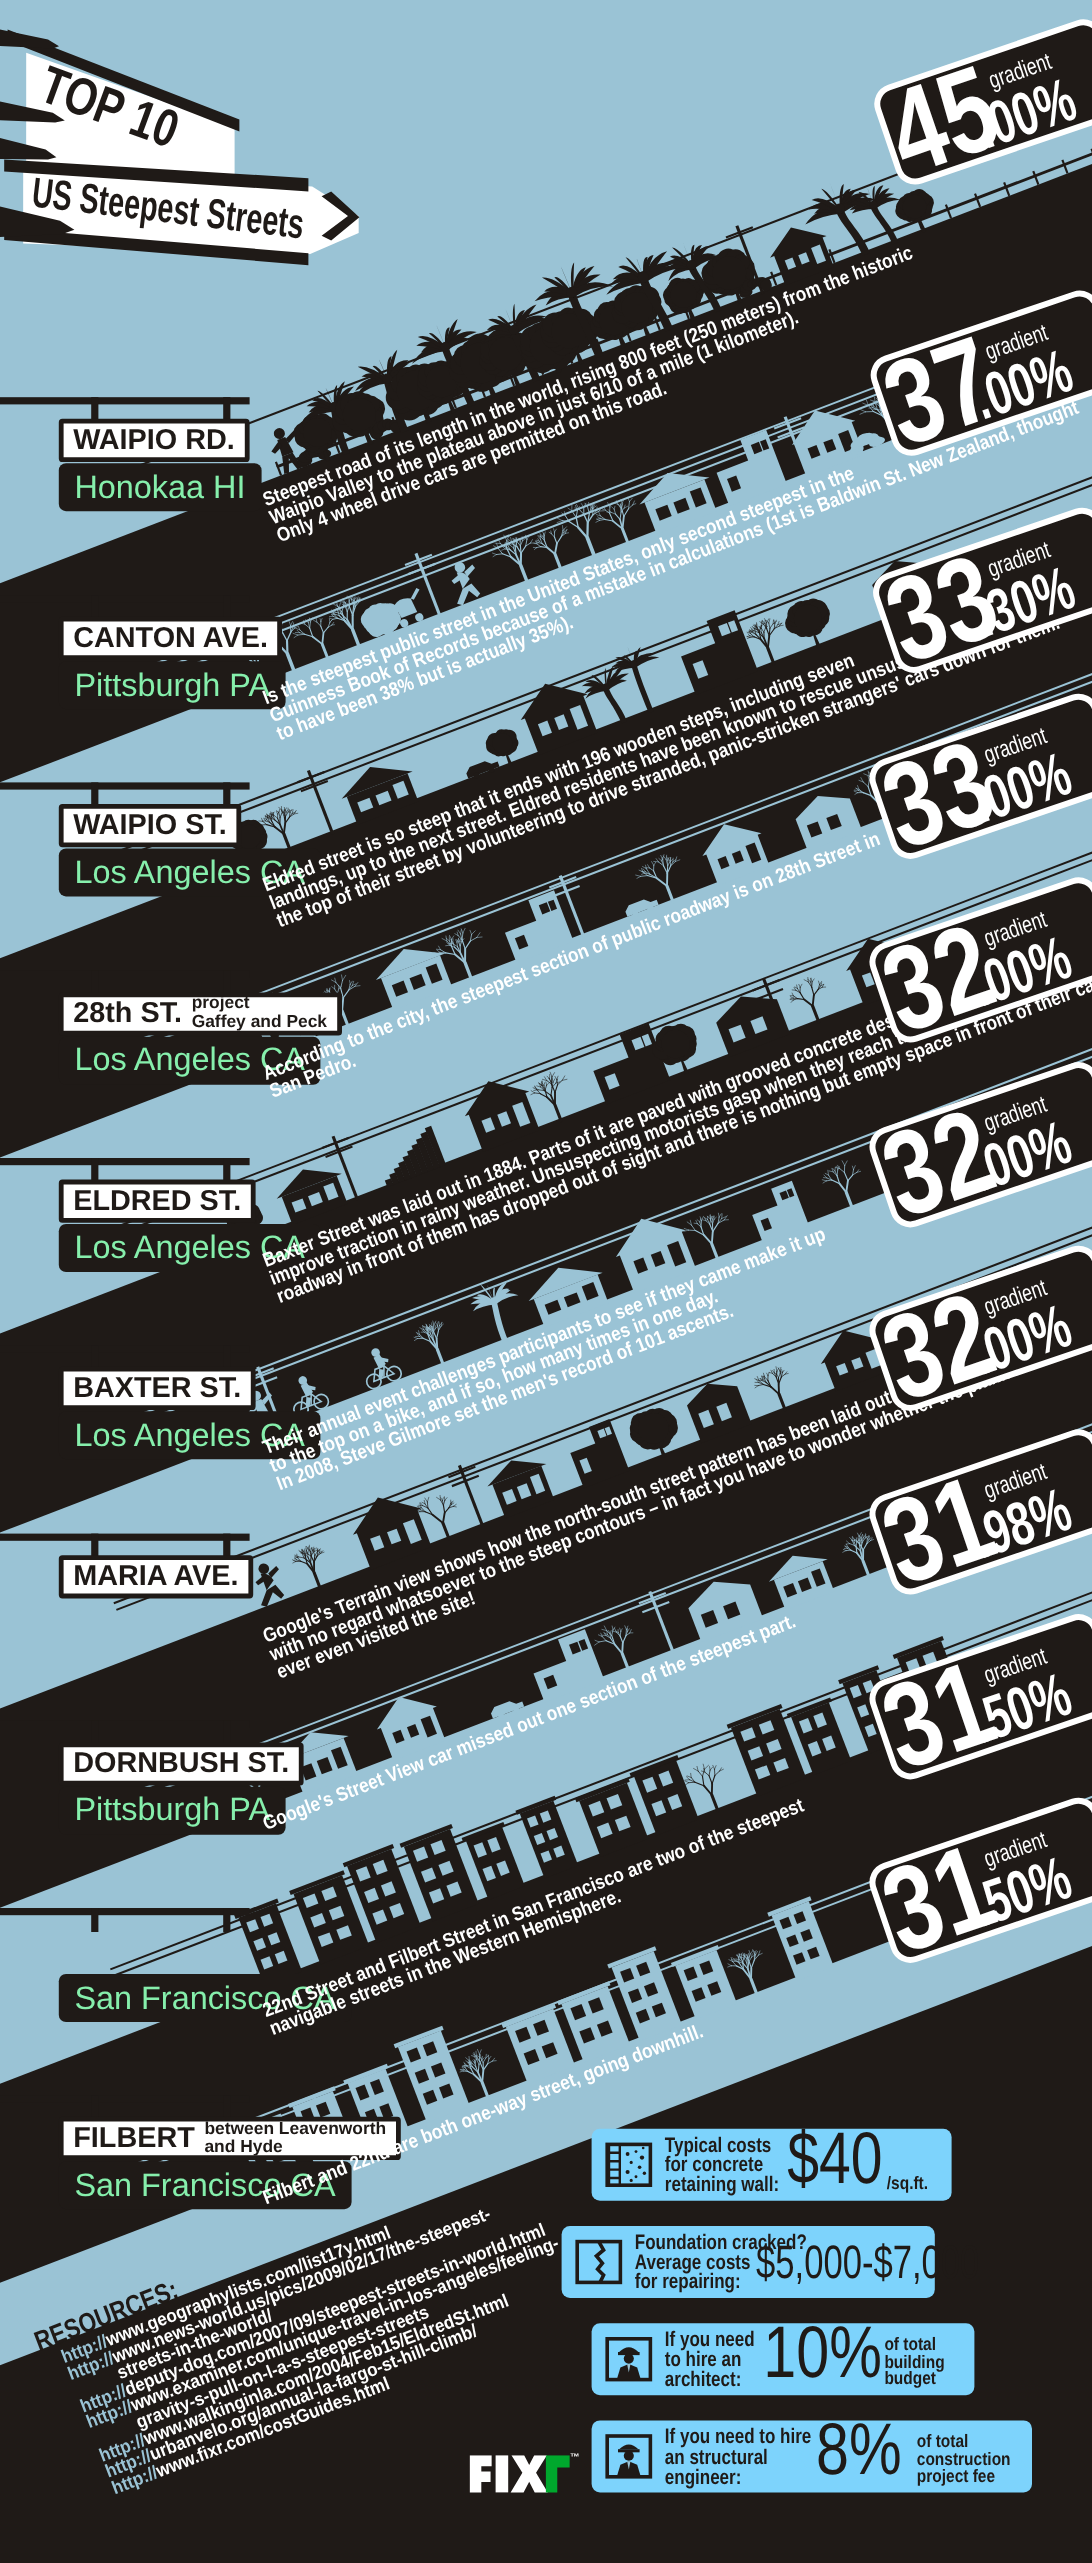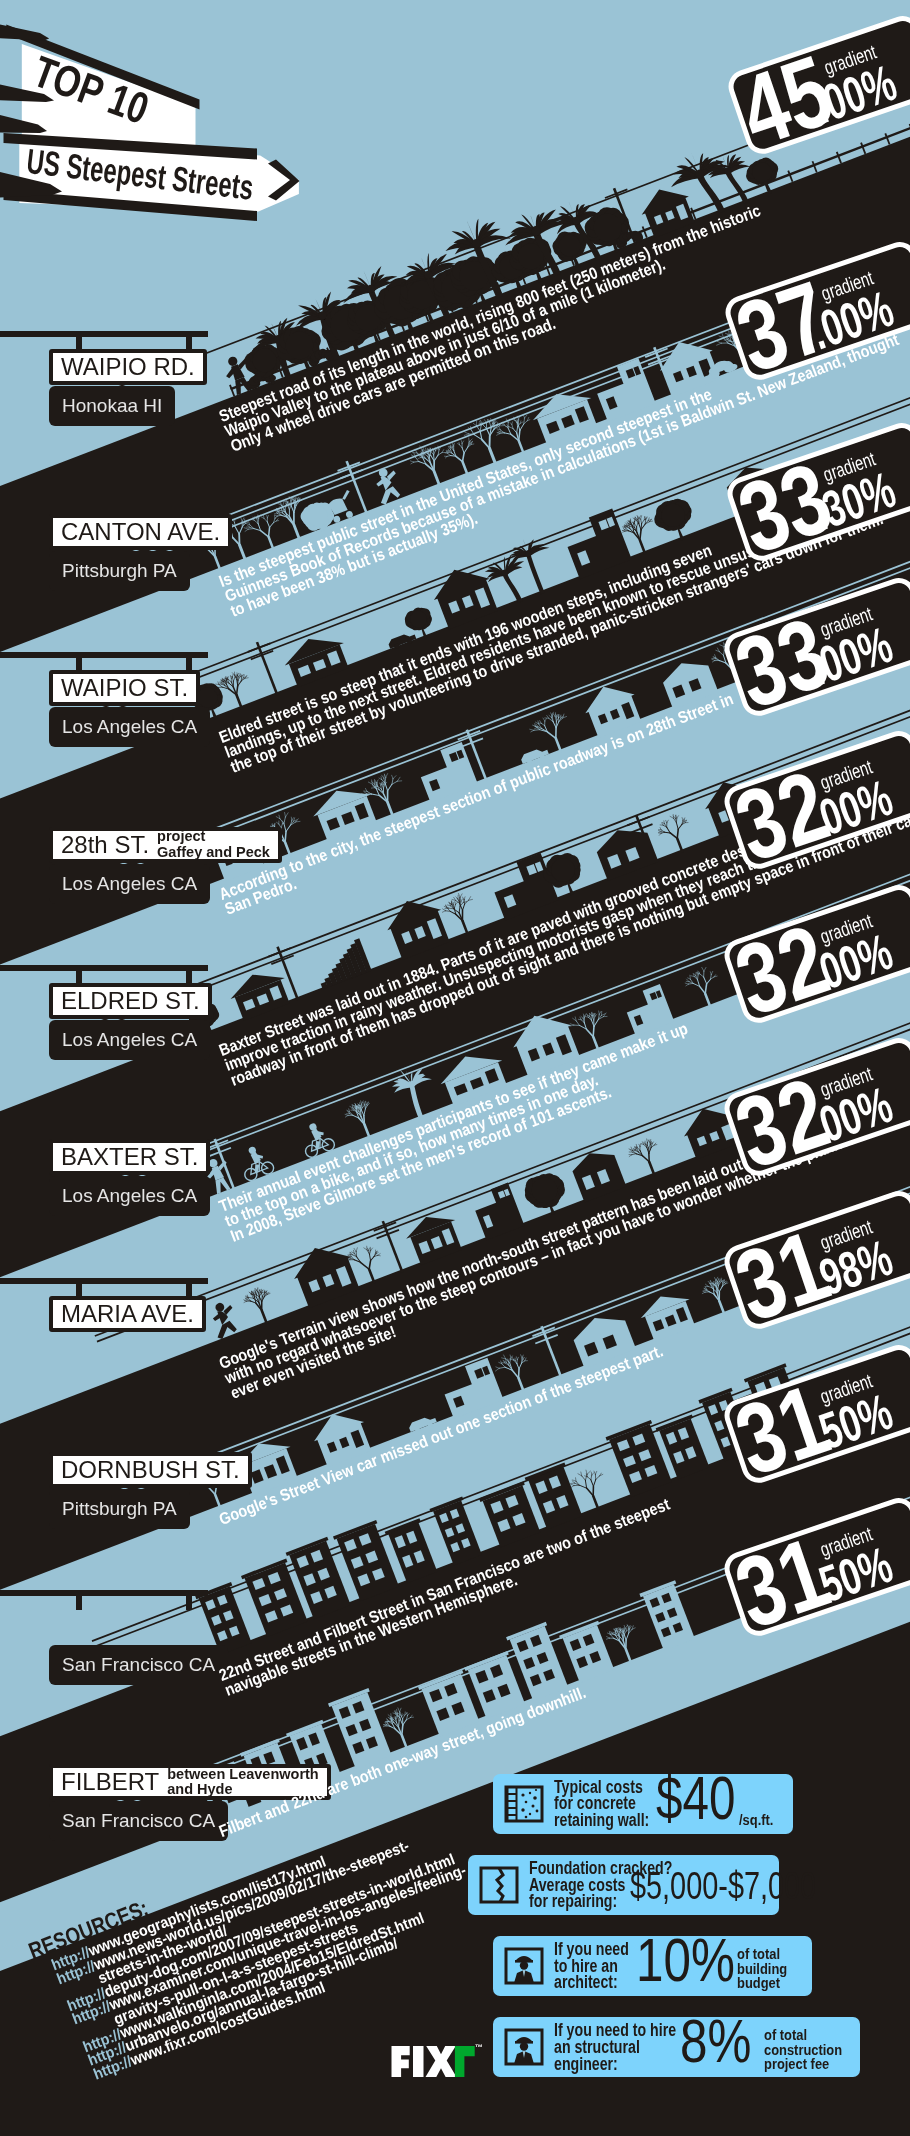--- a/index.html
+++ b/index.html
@@ -1,24 +1,24 @@
 <!DOCTYPE html>
 <html><head><meta charset="utf-8"><style>
 html,body{margin:0;padding:0}
 body{width:910px;height:2136px;background:#9AC3D5;font-family:"Liberation Sans",sans-serif;overflow:hidden}
 #page{position:relative;width:910px;height:2136px;overflow:hidden;background:#9AC3D5}
 .scene{position:absolute;left:0;top:0}
 .gantry-bar{position:absolute;background:#1F1A17;z-index:20}
 .gantry-post{position:absolute;background:#1F1A17;z-index:20}
 .name-box{position:absolute;background:#fff;border:4px solid #1F1A17;border-radius:3px;height:36px;
   display:flex;align-items:center;box-sizing:border-box;padding:0 8px;white-space:nowrap;z-index:31}
-.name-box .nm{font-size:24px;font-weight:normal;color:#1F1A17}
+.name-box .nm{font-size:24px;font-weight:bold;color:#1F1A17}
 .name-box .sb{font-size:14.5px;font-weight:bold;color:#1F1A17;line-height:1.05;margin-left:8px;white-space:pre}
 .city-box{position:absolute;background:#1F1A17;border-radius:6px;height:40px;display:flex;align-items:center;
-  padding:0 13px;color:#e5e5e5;font-size:19px;white-space:nowrap;z-index:30}
+  padding:0 13px;color:#86efac;font-size:27px;white-space:nowrap;z-index:30}
 .badge{position:absolute;background:#1F1A17;border:5px solid #fff;border-radius:17px;
   transform-origin:0 0;z-index:36;box-sizing:border-box;width:200px;height:87px}
 .badge .big{position:absolute;left:2px;top:-12px;color:#fff;font-weight:bold;font-size:100px;line-height:1;
   transform:scaleX(0.785);transform-origin:0 0;letter-spacing:0px;white-space:pre}
 .badge .grd{position:absolute;left:93px;top:10px;color:#fff;font-size:20px;line-height:1;
   transform:scaleX(0.74);transform-origin:0 0;white-space:pre}
 .badge .dec{position:absolute;left:72px;top:29px;color:#fff;font-weight:bold;font-size:51px;line-height:1;
   transform:scaleX(0.71);transform-origin:0 0;white-space:pre}
 .desc{position:absolute;transform-origin:0 0;color:#fff;font-size:16.6px;line-height:15.8px;z-index:33;white-space:pre;font-weight:600}
 .desc>div{transform:scaleX(0.87);transform-origin:0 0}

